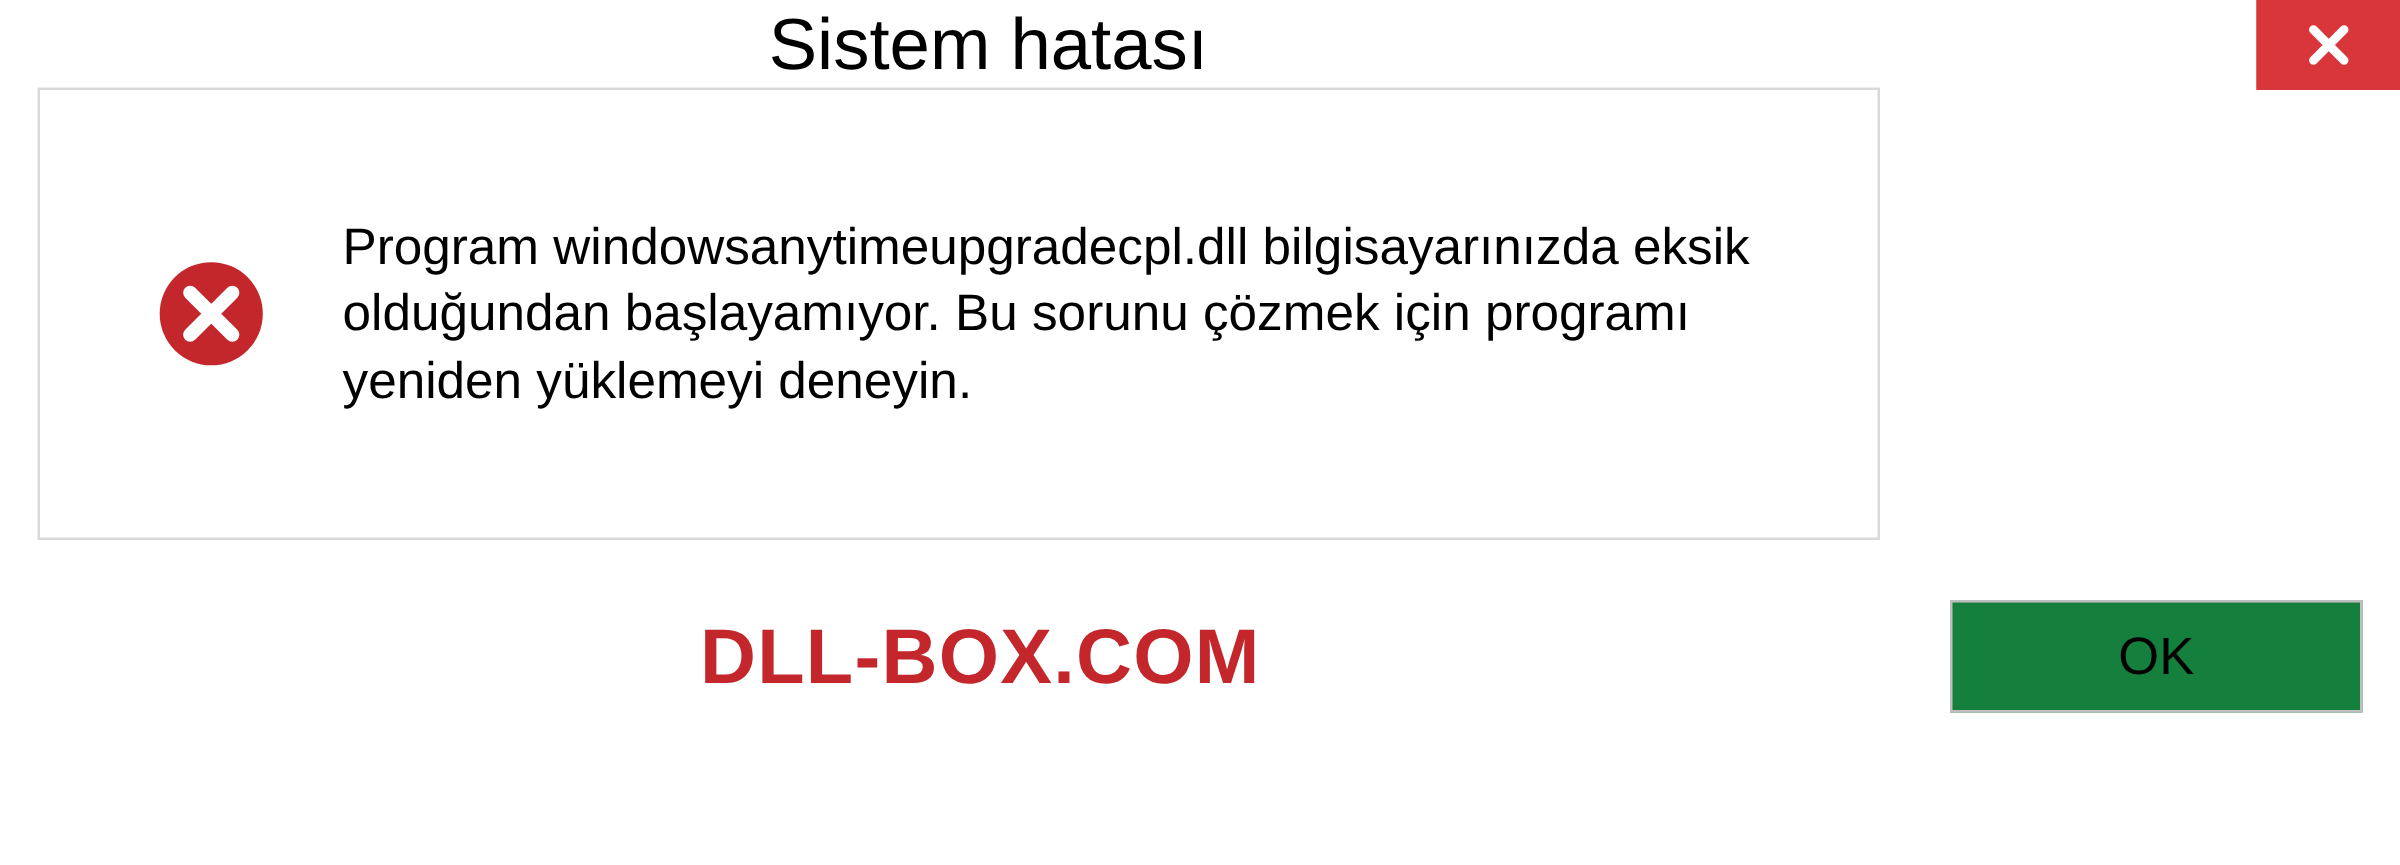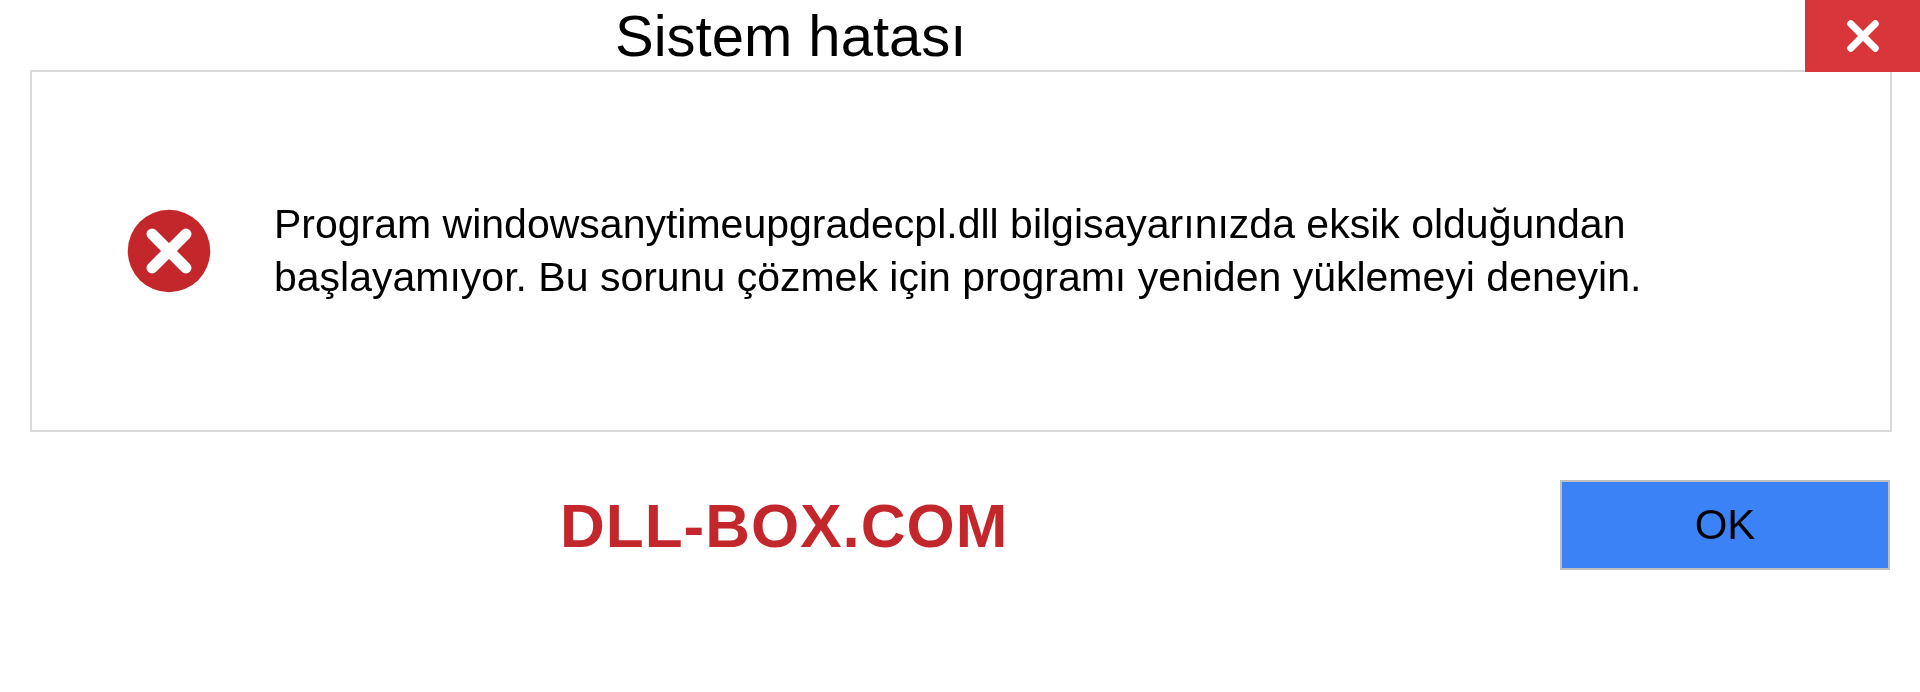--- a/index.html
+++ b/index.html
@@ -36,21 +36,21 @@
       align-items: center;
       justify-content: center;
       cursor: pointer;
     }
     .close-button svg {
       width: 42px;
       height: 42px;
     }
     .content-box {
       margin: 0 30px;
-      width: 1862px;
+      width: 1474px;
       height: 362px;
       border: 2px solid #d9d9d9;
       background: #ffffff;
       display: flex;
       align-items: center;
       padding-left: 92px;
       padding-right: 60px;
       gap: 60px;
     }
     .error-icon {
@@ -81,21 +81,21 @@
       font-weight: 900;
       color: #c3272b;
       letter-spacing: 1px;
       font-family: Arial, sans-serif;
       margin-left: 560px;
     }
     .ok-button {
       width: 330px;
       height: 90px;
       border: 2px solid #bfbfbf;
-      background: #3b82f6;
+      background: #15803d;
       font-size: 42px;
       color: #000000;
       display: flex;
       align-items: center;
       justify-content: center;
       cursor: pointer;
     }
   </style>
 </head>
 <body>

